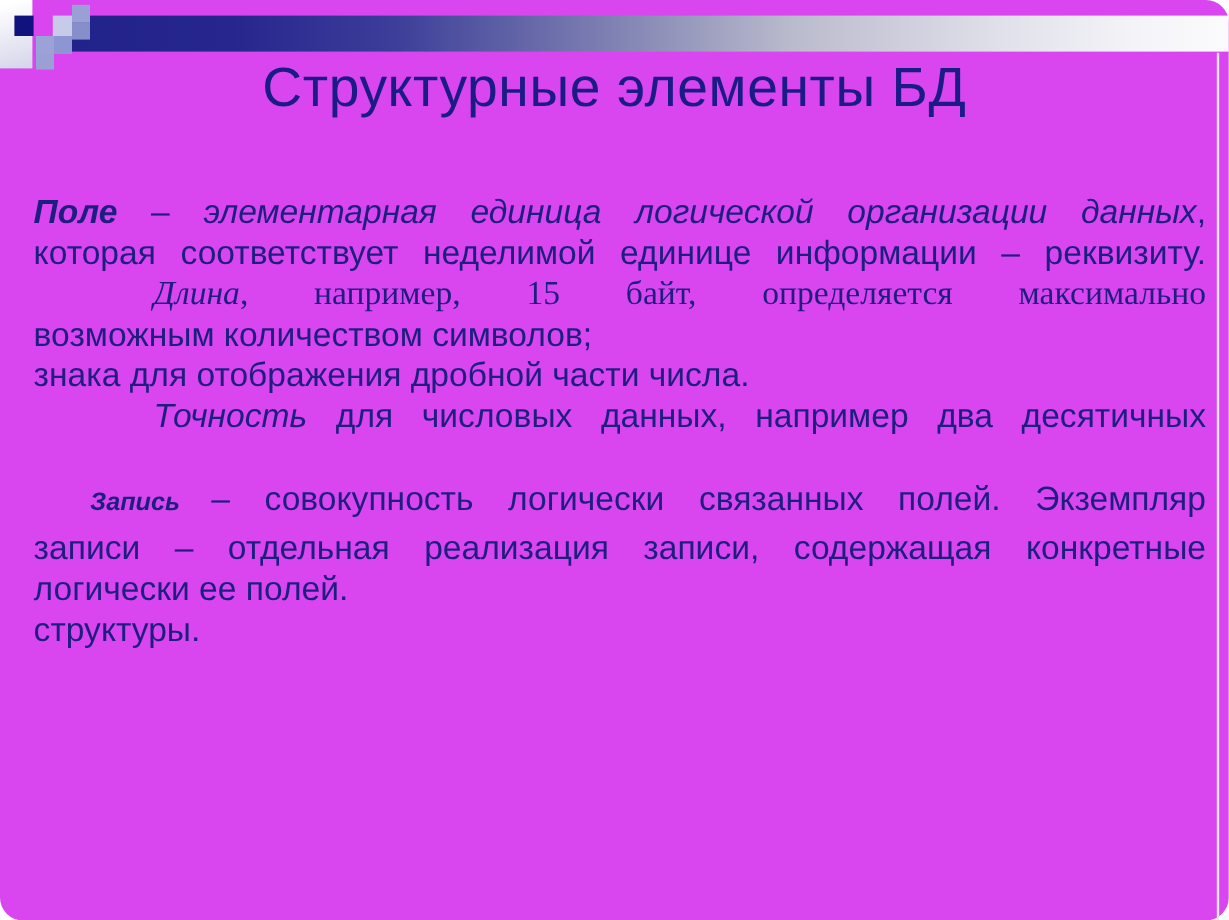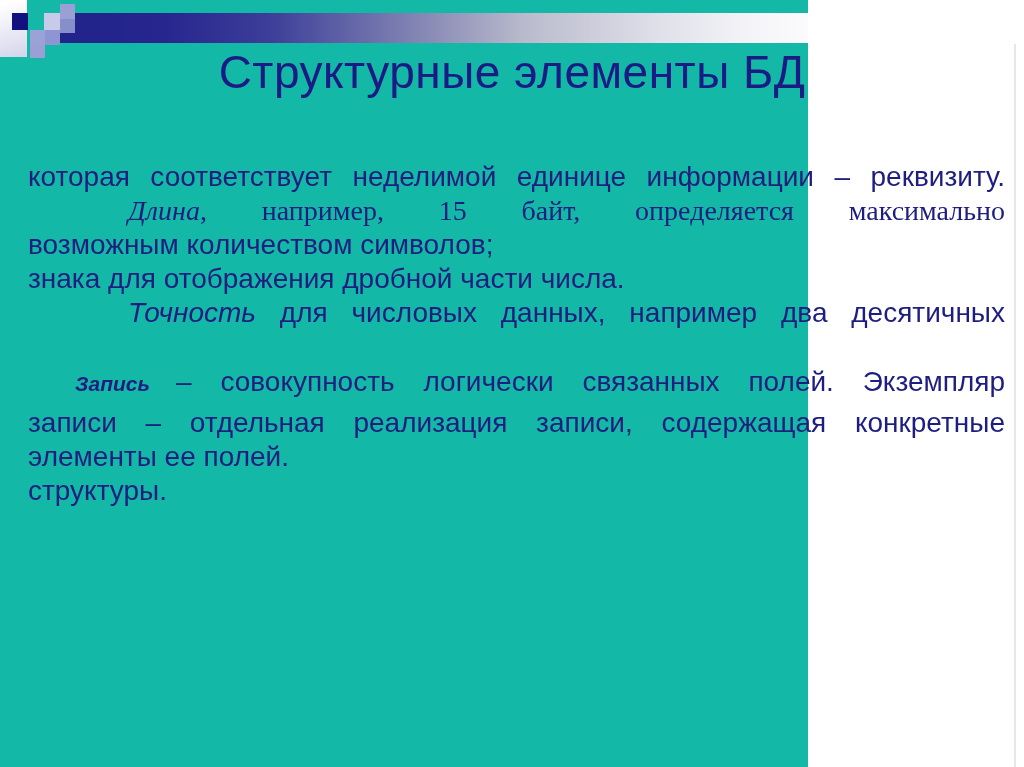--- a/index.html
+++ b/index.html
@@ -2,21 +2,21 @@
 <html><head>
 <meta charset="utf-8">
 <style>
   html, body {
     margin: 0; padding: 0;
     width: 1024px; height: 767px;
     background: #ffffff;
     overflow: hidden;
     font-family: "Liberation Sans", "DejaVu Sans", sans-serif;
   }
-  .slide { position: relative; width: 808px; height: 767px; background: #14b8a6; }
+  .slide { position: relative; width: 1024px; height: 767px; background: #d946ef; border-radius: 19px; }
 
   
   .bar {
     position: absolute; left: 60px; top: 13px; right: 0; height: 30px;
     background: linear-gradient(90deg,
       #22228b 0%, #26268e 14%, #3c3e99 28%, #8486b4 48%,
       #b9bacc 62%, #e0e0ea 80%, #f5f5f9 93%, #fbfbfd 100%);
   }
   .sq { position: absolute; }
   .sq-bg   { left: 0;  top: 0;  width: 27px; height: 57px;
@@ -67,24 +67,25 @@
   <div class="sq sq-2"></div>
   <div class="sq sq-3"></div>
   <div class="sq sq-4"></div>
   <div class="sq sq-5"></div>
   <div class="sq sq-6"></div>
   <div class="edge-line"></div>
 
   <div class="title">Структурные элементы БД</div>
 
   <div class="body-text" id="body-lines">
+      <div class="line just"><span class="bi">Поле</span><span> – </span><span class="it">элементарная единица логической организации данных</span><span>,</span></div>
       <div class="line just"><span>которая соответствует неделимой единице информации – реквизиту.</span></div>
       <div class="line just" style="padding-left: 100px; font-family: Liberation Serif, serif;"><span class="it">Длина</span><span>, например, 15 байт, определяется максимально</span></div>
       <div class="line"><span>возможным количеством символов;</span></div>
       <div class="line"><span>знака для отображения дробной части числа.</span></div>
       <div class="line just" style="padding-left: 100px;"><span class="it">Точность</span><span> для числовых данных, например два десятичных</span></div>
       <div class="line just tall" style="padding-left: 47px; margin-top: 28px;"><span class="lead">Запись</span><span>– совокупность логически связанных полей. Экземпляр</span></div>
       <div class="line just"><span>записи – отдельная реализация записи, содержащая конкретные</span></div>
-      <div class="line"><span>элементы ее полей.</span></div>
+      <div class="line"><span>логически ее полей.</span></div>
       <div class="line"><span>структуры.</span></div>
     </div>
 
 </div>
 
 </body></html>

